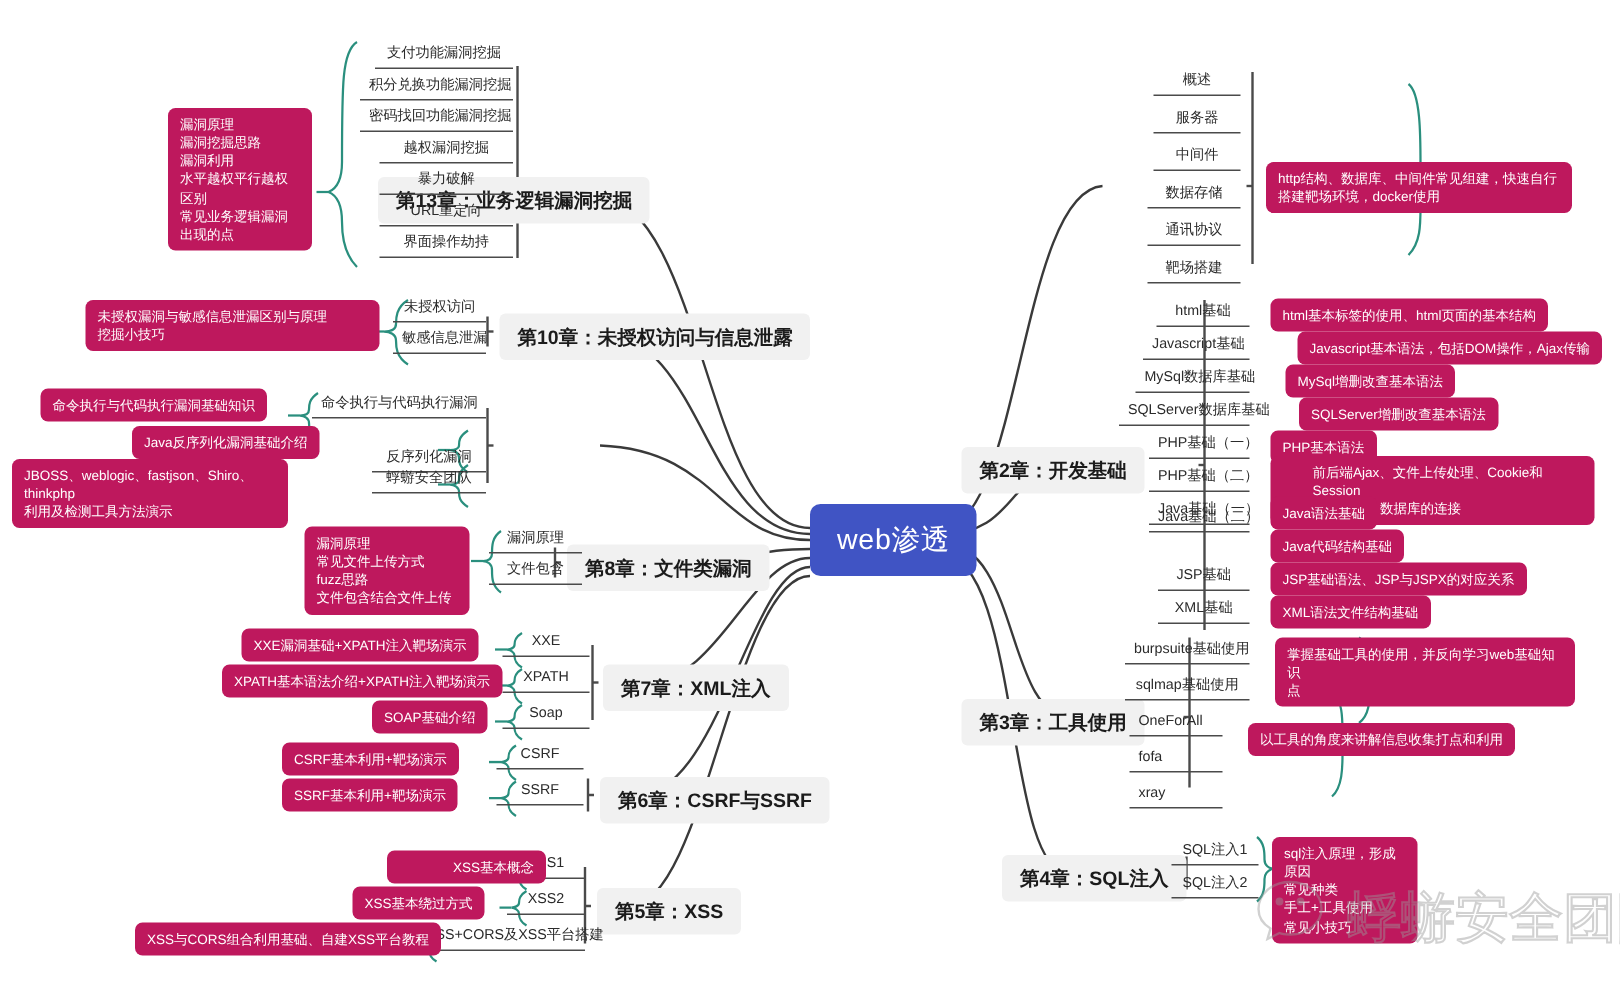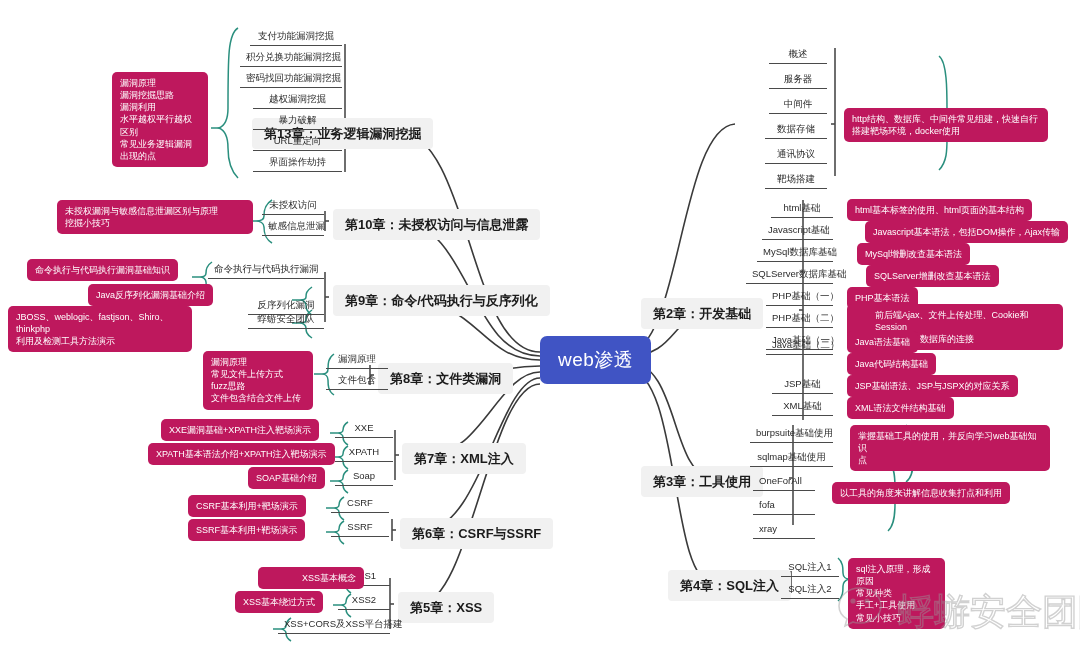--- a/index.html
+++ b/index.html
@@ -209,21 +209,20 @@
 漏洞利用
 水平越权平行越权区别
 常见业务逻辑漏洞出现的点</div>
 
   <div class="node chapter" style="left:333px;top:209px;">第10章：未授权访问与信息泄露</div>
   <div class="node leaf" style="left:262px;top:196px;width:62px;">未授权访问</div>
   <div class="node leaf" style="left:262px;top:217px;width:62px;">敏感信息泄漏</div>
   <div class="node green" style="left:57px;top:200px;width:196px;">未授权漏洞与敏感信息泄漏区别与原理
 挖掘小技巧</div>
 
-  <div class="node chapter" style="left:333px;top:285px;">第9章：命令/代码执行与反序列化</div>
   <div class="node leaf" style="left:208px;top:260px;width:116px;">命令执行与代码执行漏洞</div>
   <div class="node leaf" style="left:248px;top:276px;width:76px;margin-top:20px;">反序列化漏洞</div>
   <div class="node leaf" style="left:248px;top:310px;width:76px;">蜉蝣安全团队</div>
   <div class="node green nowrap" style="left:27px;top:259px;">命令执行与代码执行漏洞基础知识</div>
   <div class="node green nowrap" style="left:88px;top:284px;">Java反序列化漏洞基础介绍</div>
   <div class="node green" style="left:8px;top:306px;width:184px;">JBOSS、weblogic、fastjson、Shiro、thinkphp
 利用及检测工具方法演示</div>
 
   <div class="node chapter" style="left:378px;top:363px;">第8章：文件类漏洞</div>
   <div class="node leaf" style="left:326px;top:350px;width:62px;">漏洞原理</div>
@@ -246,20 +245,21 @@
   <div class="node leaf" style="left:331px;top:518px;width:58px;">SSRF</div>
   <div class="node green nowrap" style="left:188px;top:495px;">CSRF基本利用+靶场演示</div>
   <div class="node green nowrap" style="left:188px;top:519px;">SSRF基本利用+靶场演示</div>
 
   <div class="node chapter" style="left:398px;top:592px;">第5章：XSS</div>
   <div class="node leaf" style="left:338px;top:567px;width:52px;">XSS1</div>
   <div class="node leaf" style="left:338px;top:591px;width:52px;">XSS2</div>
   <div class="node leaf" style="left:278px;top:615px;width:112px;">XSS+CORS及XSS平台搭建</div>
   <div class="node green nowrap" style="left:258px;top:567px;padding-left:44px;">XSS基本概念</div>
   <div class="node green nowrap" style="left:235px;top:591px;">XSS基本绕过方式</div>
+  <div class="node green nowrap" style="left:90px;top:615px;">XSS与CORS组合利用基础、自建XSS平台教程</div>
 
   <div class="node leaf" style="left:769px;top:45px;width:58px;">概述</div>
   <div class="node leaf" style="left:769px;top:70px;width:58px;">服务器</div>
   <div class="node leaf" style="left:769px;top:95px;width:58px;">中间件</div>
   <div class="node leaf" style="left:765px;top:120px;width:62px;">数据存储</div>
   <div class="node leaf" style="left:765px;top:145px;width:62px;">通讯协议</div>
   <div class="node leaf" style="left:765px;top:170px;width:62px;">靶场搭建</div>
   <div class="node green" style="left:844px;top:108px;width:204px;">http结构、数据库、中间件常见组建，快速自行
 搭建靶场环境，docker使用</div>
 

